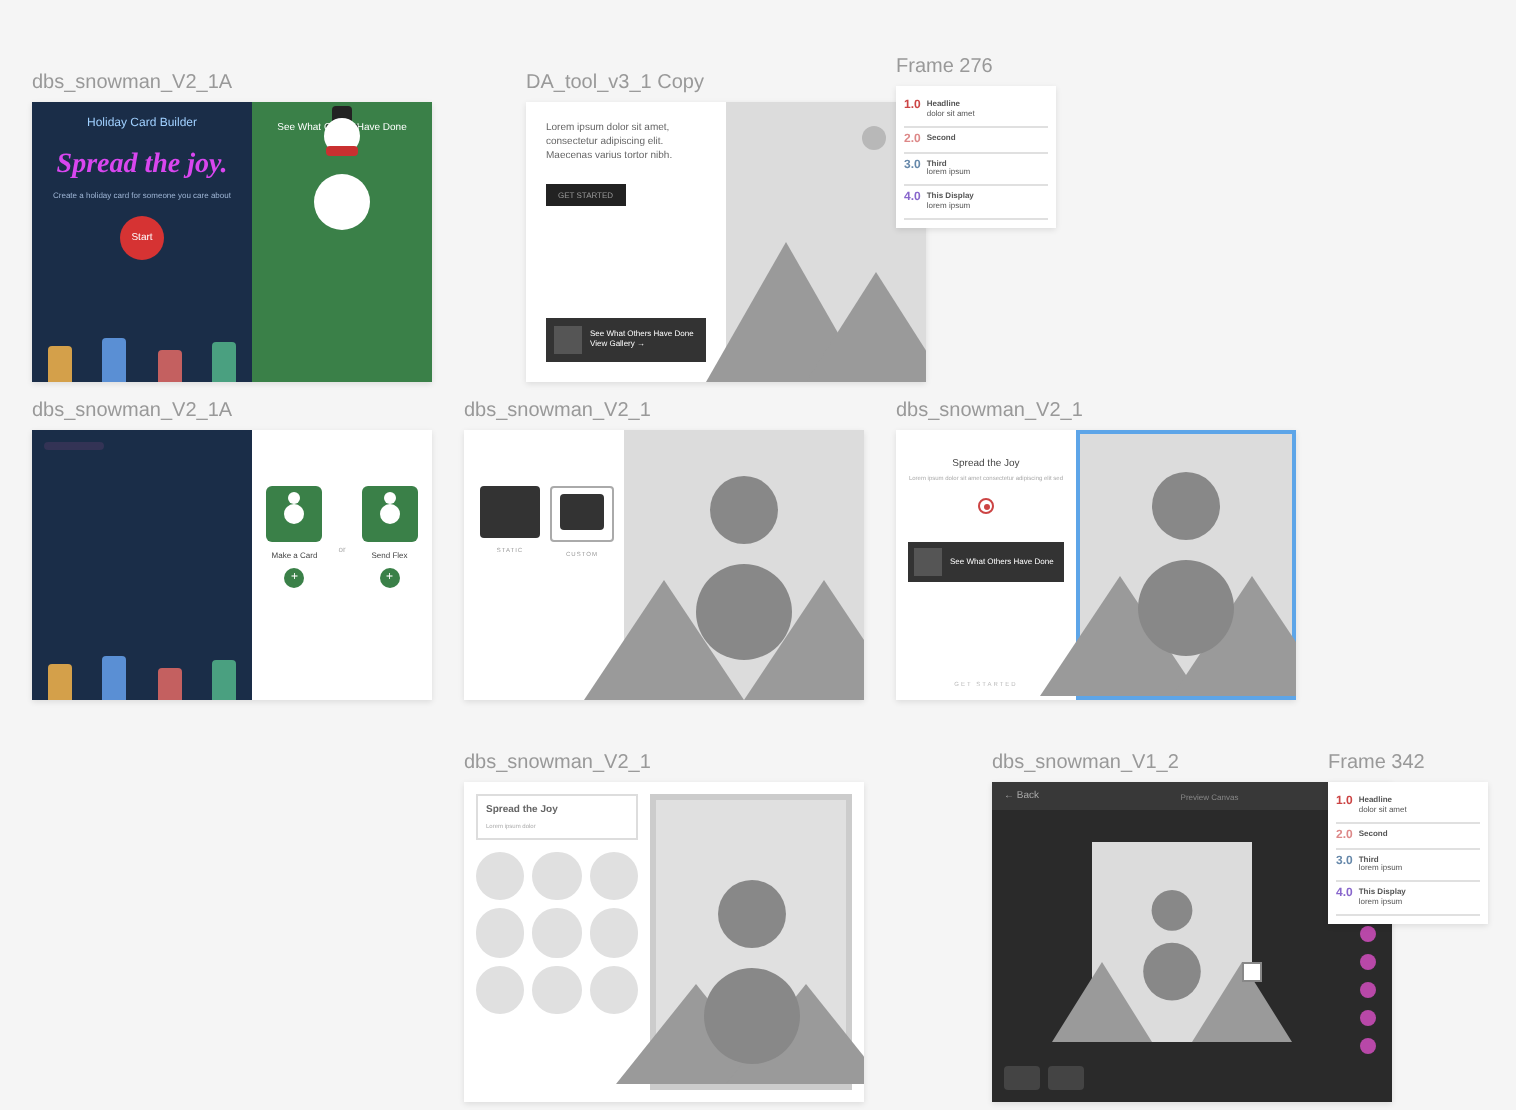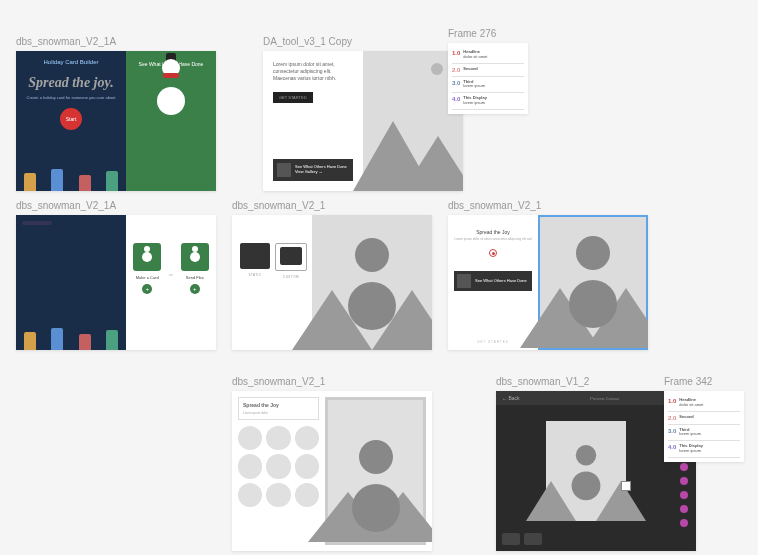--- a/index.html
+++ b/index.html
@@ -44,21 +44,21 @@
   padding: 8px;
   box-sizing: border-box;
 }
 .card1-banner {
   font-size: 6px;
   color: #a0d0ff;
   text-align: center;
 }
 .card1-title {
   font-family: cursive;
-  color: #a3a3a3;
+  color: #d946ef;
   font-size: 14px;
   font-style: italic;
   text-align: center;
   margin-top: 10px;
   font-weight: bold;
 }
 .card1-sub {
   font-size: 4px;
   color: #9db4d4;
   text-align: center;

